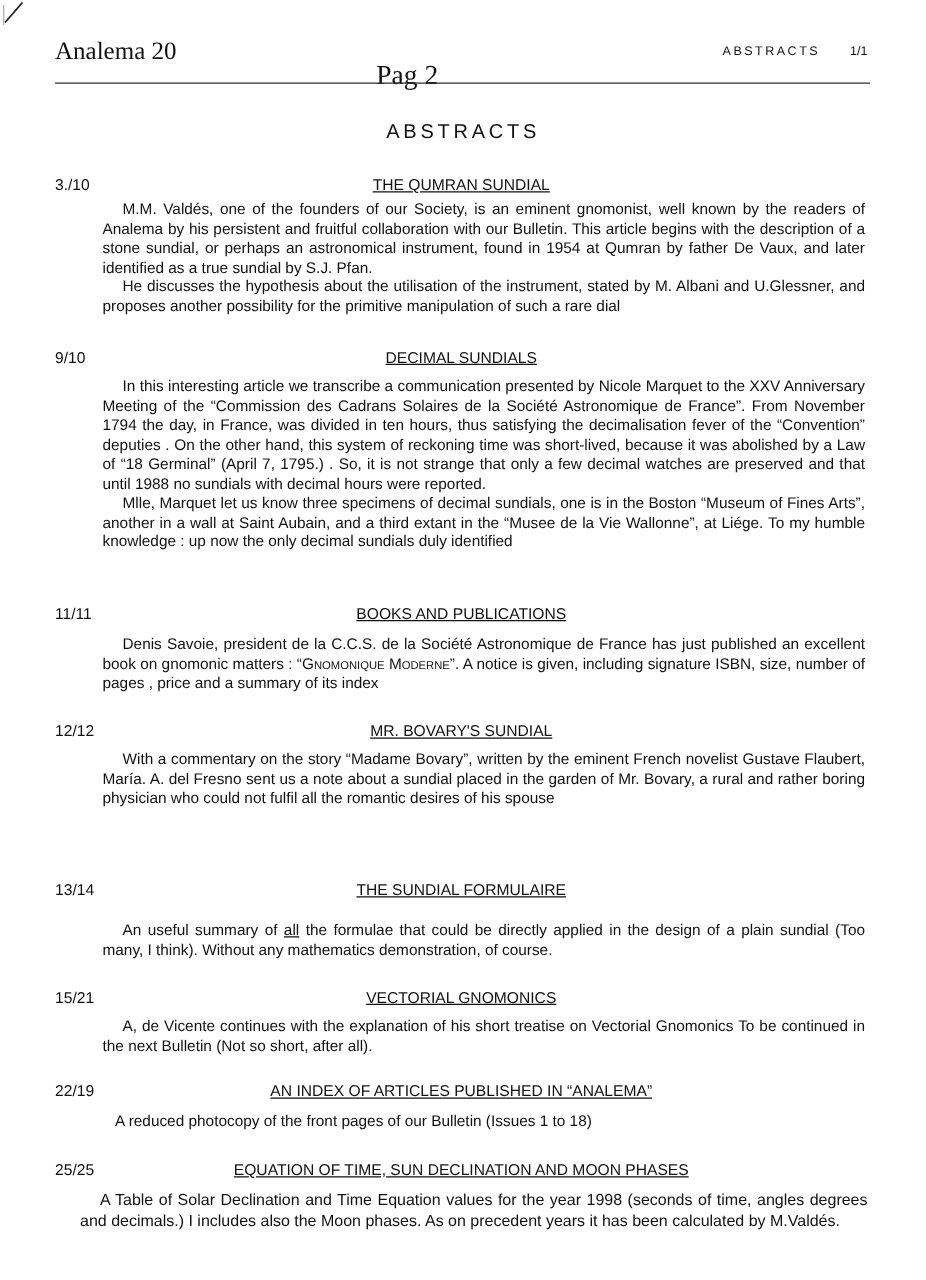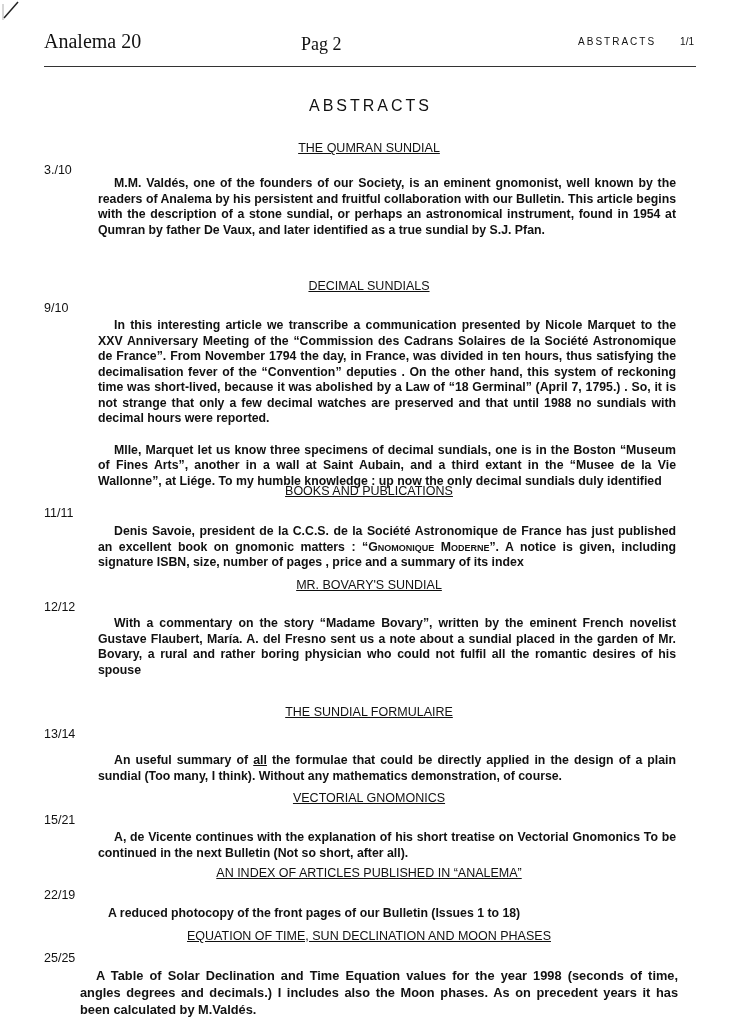--- a/index.html
+++ b/index.html
@@ -1,32 +1,32 @@
 <!DOCTYPE html>
 <html><head>
 <meta charset="utf-8">
 <style>
   html, body { margin: 0; padding: 0; background: #fff; }
   body { width: 741px; height: 1024px; position: relative; overflow: hidden; color: #111;
          font-family: "Liberation Sans", sans-serif; }
   .corner-mark { position: absolute; left: 2px; top: 0; width: 20px; height: 20px; }
   .header { position: absolute; left: 44px; top: 30px; width: 650px; height: 24px; }
   .h-title { position: absolute; left: 0; top: 0; font-family: "Liberation Serif", serif; font-size: 20px; }
-  .h-page { position: absolute; left: 257px; top: 4px; font-family: "Liberation Serif", serif; font-size: 18px; }
+  .h-page { position: absolute; left: 257px; top: 17px; font-family: "Liberation Serif", serif; font-size: 22px; }
   .h-section { position: absolute; right: 0; top: 6px; font-size: 10px; letter-spacing: 2px; }
   .h-section span.num { letter-spacing: 0; margin-left: 24px; }
   .rule { position: absolute; left: 44px; top: 66px; width: 652px; height: 1px; background: #333; }
   .main-title { position: absolute; left: 0; width: 741px; top: 97px; text-align: center;
                 font-size: 16px; letter-spacing: 3px; }
   .article { position: absolute; left: 0; width: 741px; }
-  .pages { position: absolute; left: 44px; top: 0; font-size: 12.5px; margin-top: 22px; }
+  .pages { position: absolute; left: 44px; top: 0; font-size: 12.5px; }
   .atitle { position: absolute; left: 44px; width: 650px; top: 0; text-align: center; font-size: 12.5px; text-decoration: underline; }
   .body { position: absolute; left: 82px; width: 610px; font-size: 12.3px; line-height: 15.5px;
           text-align: justify; }
-  .body p { margin: 16px; text-indent: 16px; font-weight: bold; }
+  .body p { margin: 0; text-indent: 16px; }
   .smallcaps { font-variant: small-caps; }
   u { text-decoration: underline; }
 </style>
 </head>
 <body>
 
 <svg class="corner-mark" viewBox="0 0 20 20">
   <line x1="2" y1="18" x2="16" y2="2" stroke="#222" stroke-width="1.5"></line>
   <line x1="1" y1="4" x2="1" y2="20" stroke="#999" stroke-width="0.8"></line>
 </svg>
@@ -38,20 +38,21 @@
 </div>
 <div class="rule"></div>
 
 <div class="main-title">ABSTRACTS</div>
 
 <div class="article" style="top:141px">
   <span class="pages">3./10</span>
   <div class="atitle">THE   QUMRAN SUNDIAL</div>
   <div class="body" style="top:19px">
     <p>M.M. Valdés, one of the founders of our Society, is an eminent gnomonist, well known by the readers of Analema by his persistent and fruitful collaboration with our Bulletin. This article  begins with the description of a stone sundial, or perhaps an astronomical instrument, found in 1954 at Qumran by father De Vaux, and later identified as a true sundial by S.J. Pfan.</p>
+    <p>He discusses the hypothesis about the utilisation of the instrument, stated by M. Albani and U.Glessner, and proposes  another possibility for the primitive manipulation of such a rare dial</p>
   </div>
 </div>
 
 <div class="article" style="top:279px">
   <span class="pages">9/10</span>
   <div class="atitle">DECIMAL  SUNDIALS</div>
   <div class="body" style="top:23px">
     <p>In this interesting article we transcribe a communication presented by Nicole Marquet to the  XXV Anniversary Meeting of the “Commission des Cadrans Solaires de la Société Astronomique de France”. From November 1794 the day, in France, was divided in ten hours, thus satisfying the decimalisation fever of the “Convention” deputies .   On the other hand, this system of reckoning time was short-lived, because it was abolished by a Law of “18 Germinal” (April 7, 1795.) .   So, it is not strange that only a few decimal watches are preserved and that until 1988  no sundials with decimal hours were reported.</p>
     <p>Mlle, Marquet let us know three specimens of decimal sundials, one is in the  Boston “Museum of Fines Arts”, another  in a wall at Saint Aubain, and a third extant in the “Musee de la Vie Wallonne”, at Liége.  To my humble knowledge : up now the only decimal sundials duly identified</p>
   </div>

